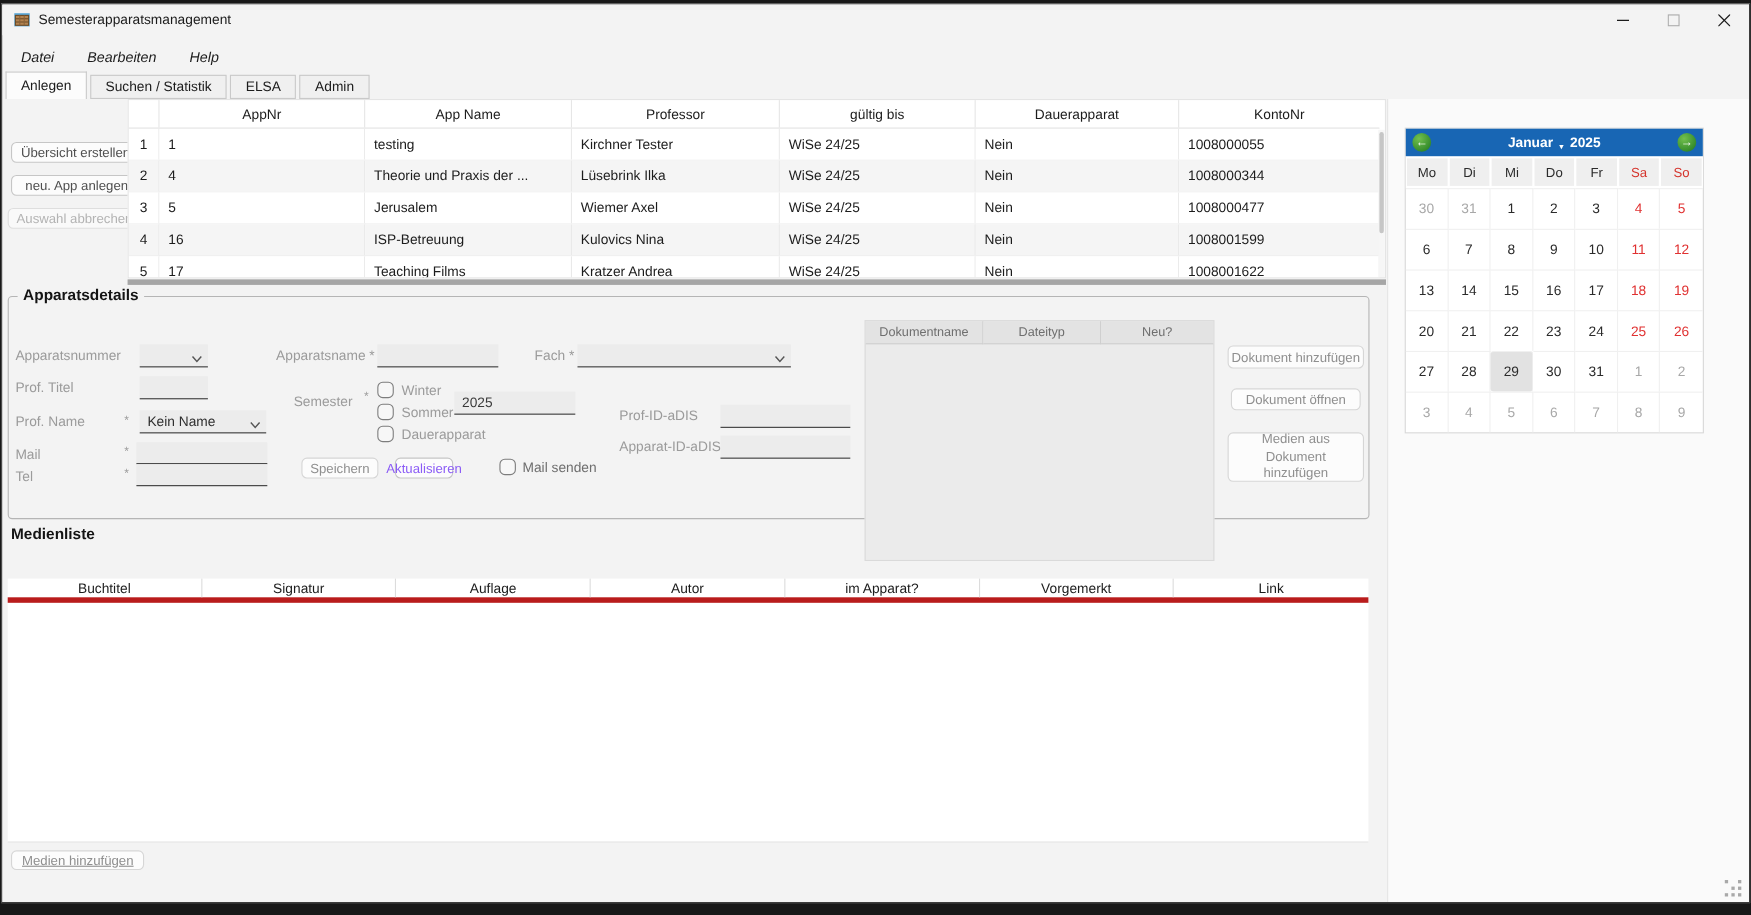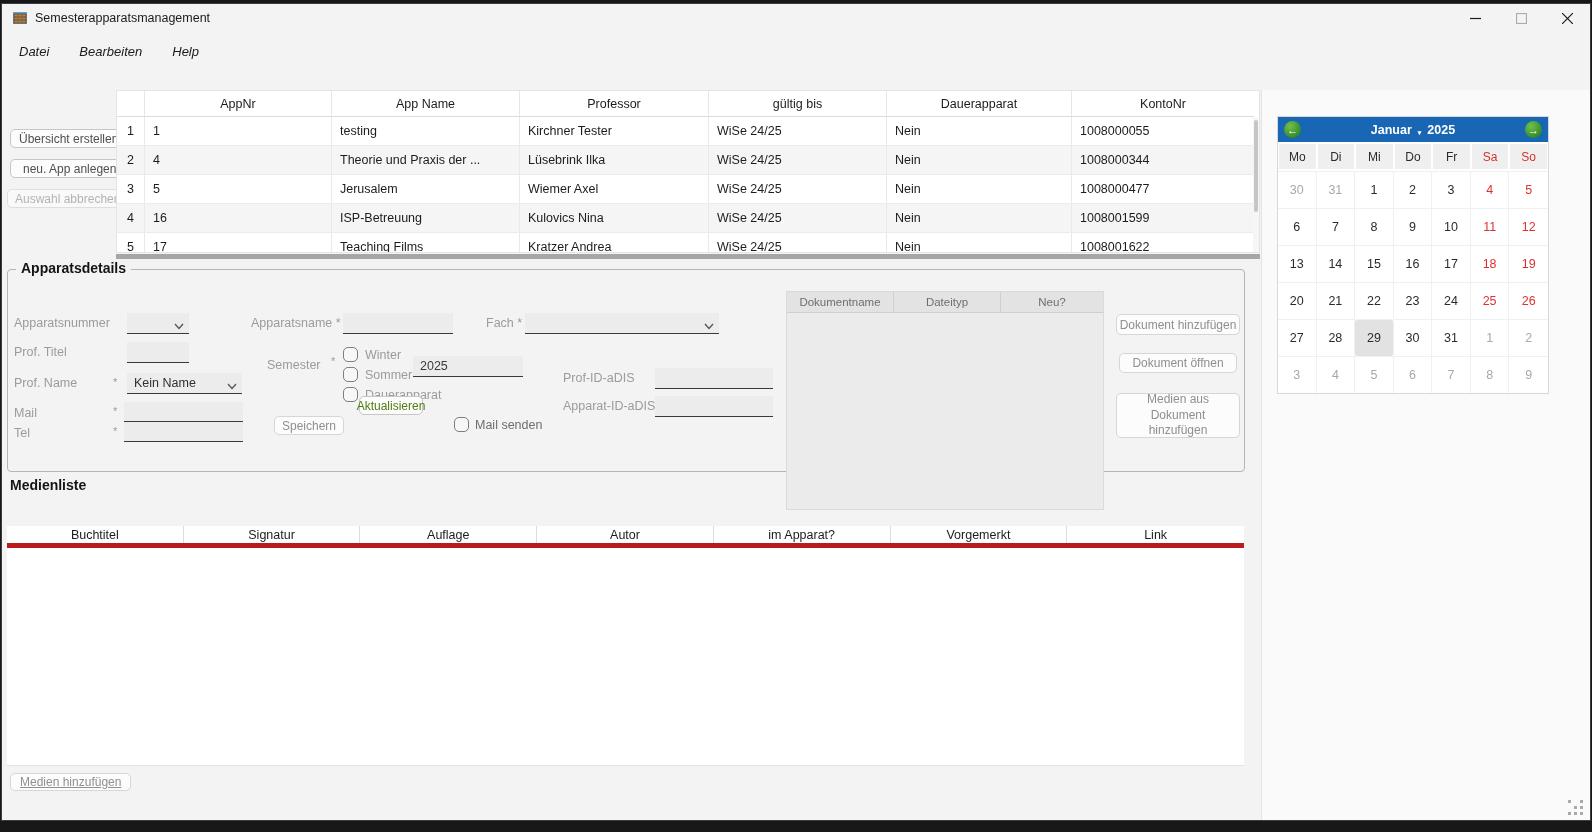--- a/index.html
+++ b/index.html
@@ -149,20 +149,26 @@
       </div>
     </div>
   </div>
 
   <div class="menubar">
     <span class="menu-item">Datei</span>
     <span class="menu-item">Bearbeiten</span>
     <span class="menu-item">Help</span>
   </div>
 
+  <div class="tabbar">
+    <div class="tab active">Anlegen</div>
+    <div class="tab">Suchen / Statistik</div>
+    <div class="tab">ELSA</div>
+    <div class="tab">Admin</div>
+  </div>
 
   <div class="btn" style="left:8px; top:125px; height:19px; padding:0 8px;">Übersicht erstellen</div>
   <div class="btn" style="left:8px; top:155px; height:19px; padding:0 12px;">neu. App anlegen</div>
   <div class="btn disabled" style="left:5px; top:185px; height:19px; padding:0 7px;">Auswahl abbrechen</div>
 
   <div class="apps-table">
     <div class="agrid">
       <div class="thead">
         <div class="th corner"></div>
         <div class="th">AppNr</div>
@@ -288,21 +294,21 @@
     </span>
   </div>
 
   <span class="lbl" style="left:561px; top:367px;">Prof-ID-aDIS</span>
   <div class="fill" style="left:653px; top:364px; width:118px; height:21px;"></div>
 
   <span class="lbl" style="left:561px; top:395px;">Apparat-ID-aDIS</span>
   <div class="fill" style="left:653px; top:392px; width:118px; height:21px;"></div>
 
   <div class="btn soft" style="left:272px; top:412px; width:70px; height:19px;">Speichern</div>
-  <div class="btn" style="left:357px; top:392px; width:64px; height:19px; color:#4d7c0f;">Aktualisieren</div>
+  <div class="btn" style="left:357px; top:412px; width:53px; height:19px; color:#8b5cf6;">Aktualisieren</div>
   <div class="radio" style="left:452px; top:413px;"></div>
   <span class="lbl" style="left:473px; top:414px; color:#6e6e6e;">Mail senden</span>
 
   <div class="doc-table">
     <div class="doc-head">
       <div class="doc-th">Dokumentname</div>
       <div class="doc-th">Dateityp</div>
       <div class="doc-th" style="border-right:none;">Neu?</div>
     </div>
   </div>

